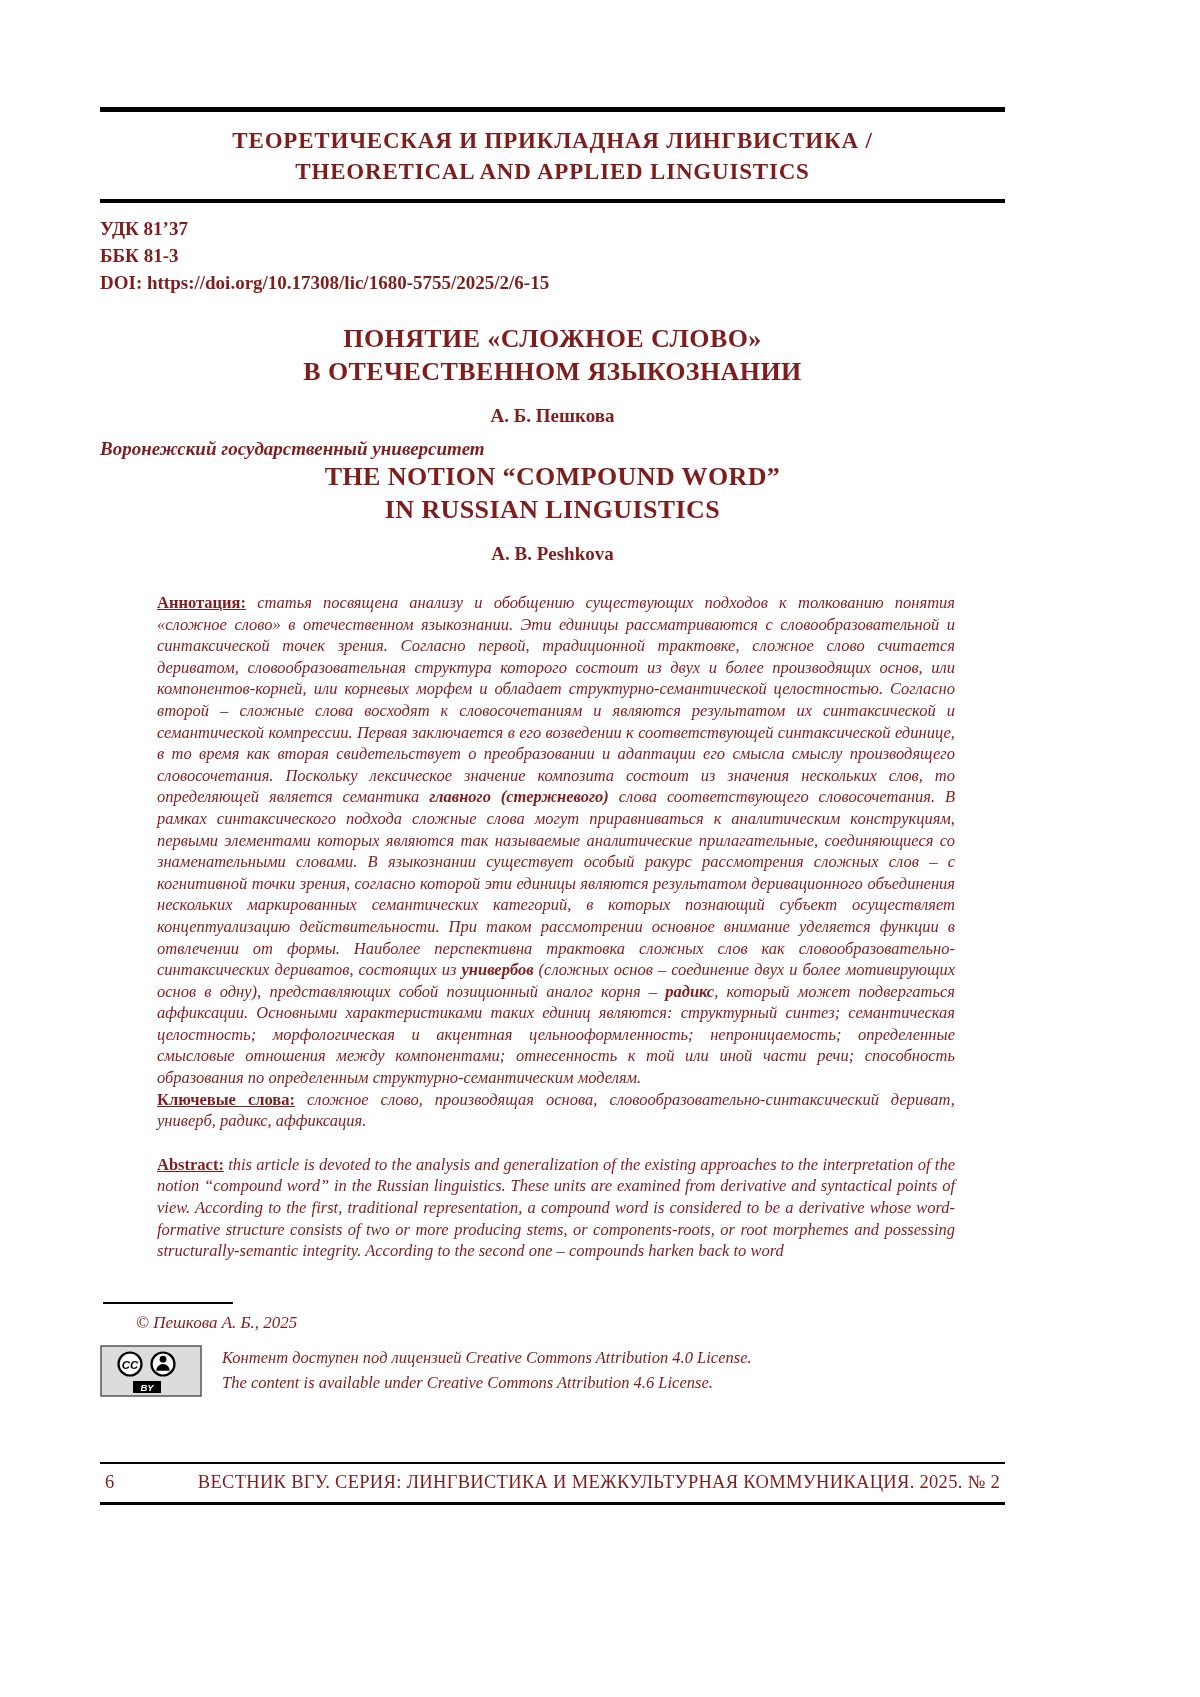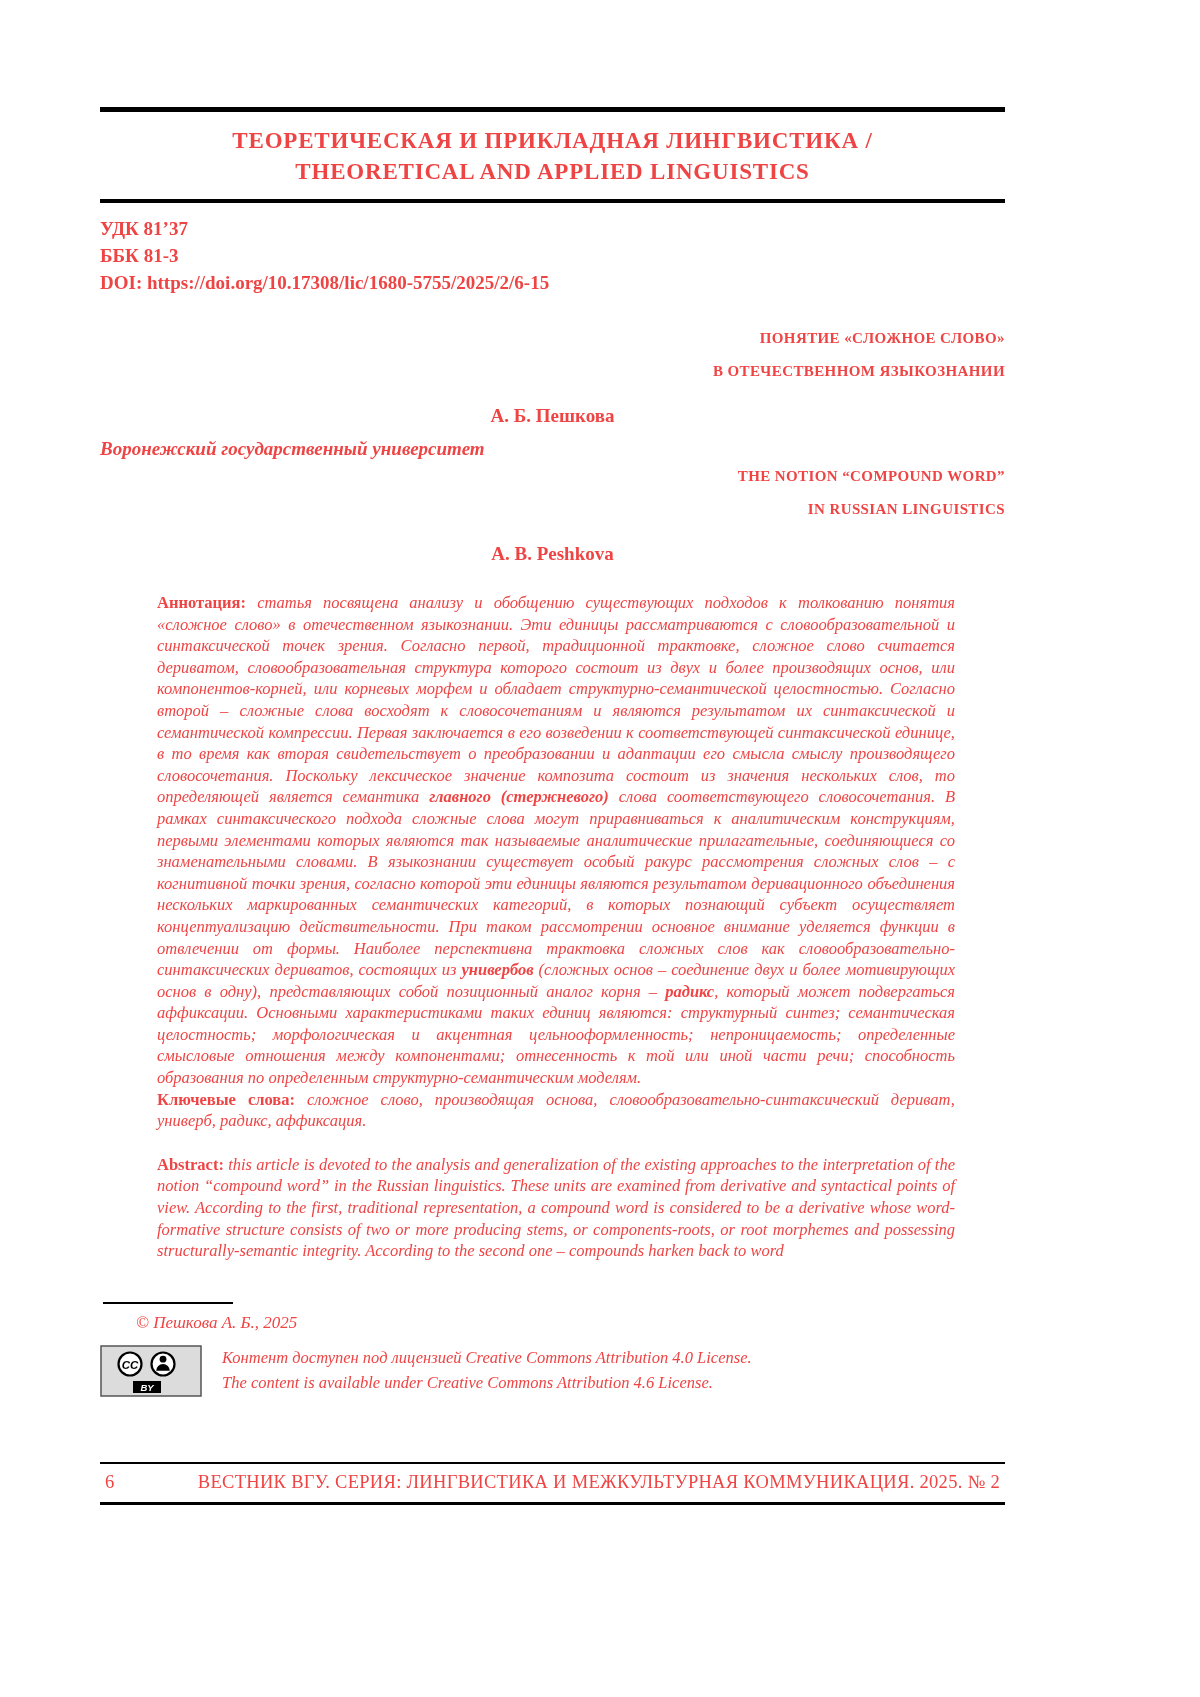--- a/index.html
+++ b/index.html
@@ -2,21 +2,21 @@
 <html><head>
 <meta charset="utf-8">
 <style>
   * { box-sizing: border-box; }
   html, body { margin: 0; padding: 0; background: #ffffff; }
   .page {
     position: relative;
     width: 1200px;
     height: 1697px;
     background: #ffffff;
-    color: #ef4444;
+    color: #7f1d1d;
     font-family: "Liberation Serif", "DejaVu Serif", serif;
     overflow: hidden;
   }
   .content {
     position: absolute;
     left: 100px;
     width: 905px;
     top: 0;
     padding-top: 107px;
   }
@@ -36,23 +36,23 @@
   .meta {
     margin-top: 12px;
     font-weight: bold;
     font-size: 19px;
     line-height: 27px;
   }
 
   h1, h2, p { margin: 0; }
 
   .title {
-    text-align: right;
+    text-align: center;
     font-weight: bold;
-    font-size: 15px;
+    font-size: 26px;
     line-height: 33px;
     letter-spacing: 0.4px;
   }
   .title-ru { margin-top: 26px; }
   .title-en { }
 
   .author {
     text-align: center;
     font-weight: bold;
     font-size: 19px;
@@ -70,20 +70,21 @@
     margin: 27px 50px 0 57px;
     font-size: 16.5px;
     font-style: italic;
     line-height: 21.6px;
     text-align: justify;
   }
   .para { margin: 0; }
   .para-label {
     font-style: normal;
     font-weight: bold;
+    text-decoration: underline;
   }
   .seg-bold { font-weight: bold; }
   .abstract-en { margin-top: 22px; }
 
   .footnote-area {
     position: absolute;
     left: 100px;
     width: 905px;
     top: 1302px;
     font-style: italic;

